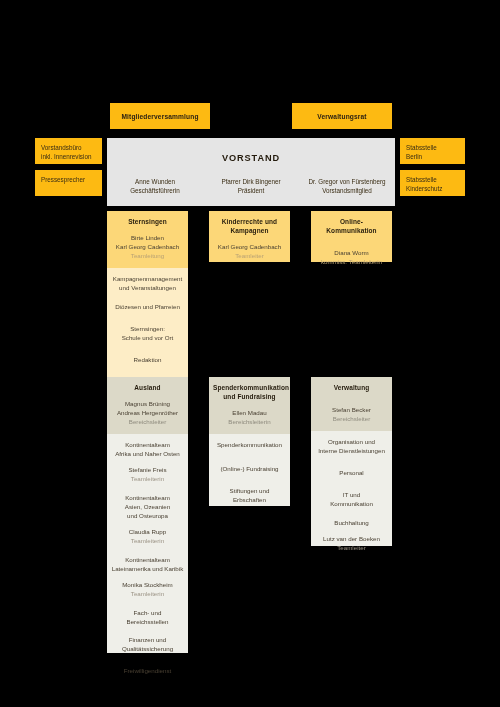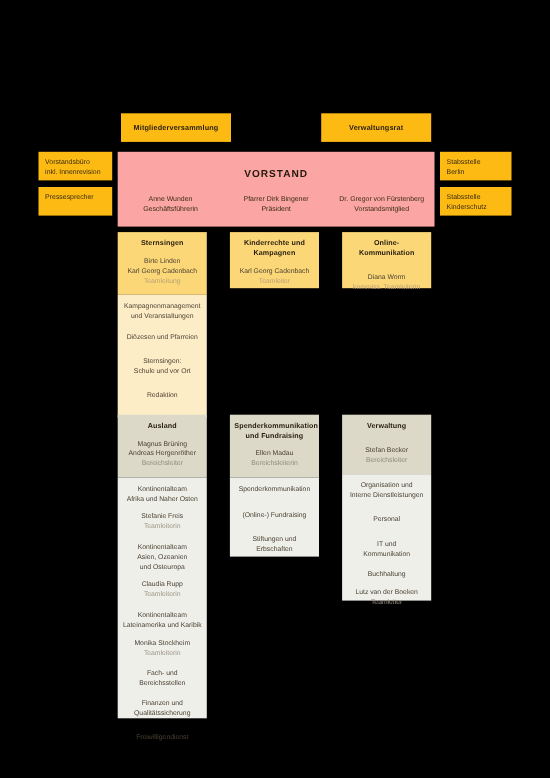--- a/index.html
+++ b/index.html
@@ -40,21 +40,21 @@
   .side-box {
     background: #FDBA12;
     color: #3a2d14;
     font-size: 6.3px;
     line-height: 1.45;
     padding: 5px 6px 0 6px;
   }
 
   
   #vorstand-block {
-    background: #fca5a5;
+    background: #e5e5e5;
   }
   #vorstand-heading {
     font-weight: bold;
     font-size: 9.2px;
     letter-spacing: 0.9px;
     text-align: center;
     color: #241b0d;
     margin-top: 15px;
   }
   #vorstand-people {

